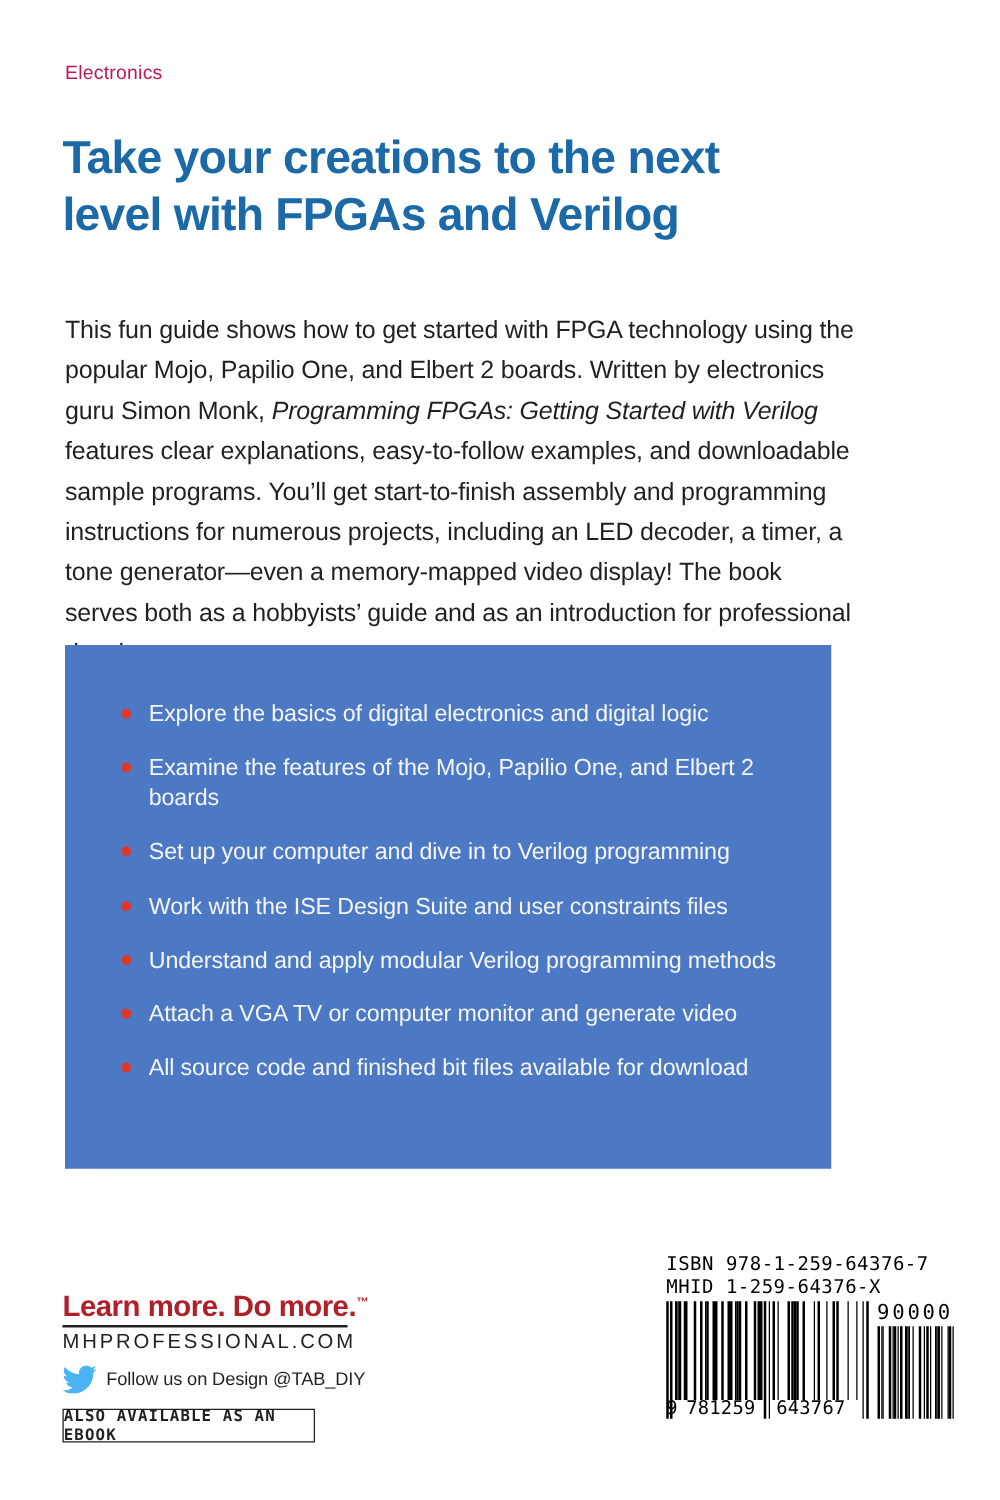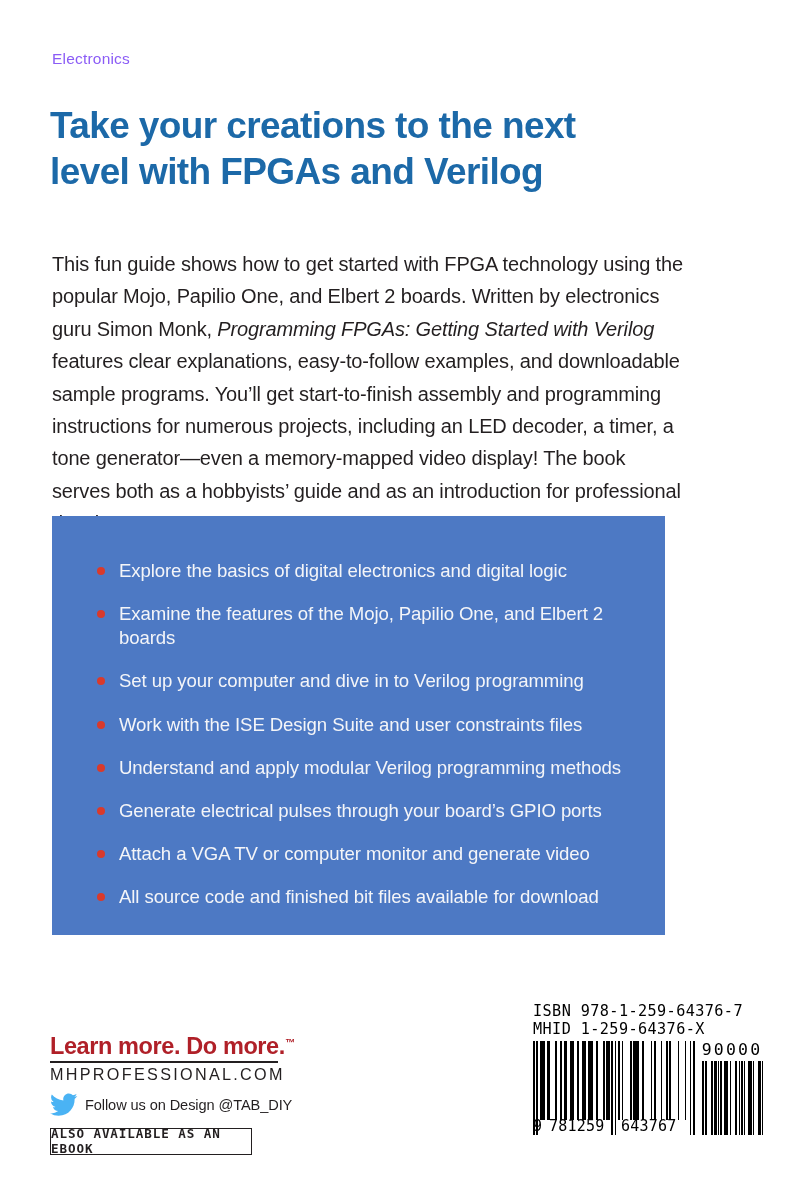--- a/index.html
+++ b/index.html
@@ -23,21 +23,21 @@
     background: #ffffff;
   }
 
   
   .category {
     position: absolute;
     left: 52px;
     top: 50px;
     font-size: 15.5px;
     letter-spacing: 0.2px;
-    color: #8b5cf6;
+    color: #be185d;
     font-family: "Liberation Sans", sans-serif;
   }
 
   
   .headline {
     position: absolute;
     left: 50px;
     top: 103px;
     width: 660px;
     font-size: 37px;
@@ -263,21 +263,20 @@
       <li class="feature-item">
         <span class="dot"></span>
         <span>Work with the ISE Design Suite and user constraints files</span>
       </li>
       <li class="feature-item">
         <span class="dot"></span>
         <span>Understand and apply modular Verilog programming methods</span>
       </li>
       <li class="feature-item">
         <span class="dot"></span>
-        <span>Generate electrical pulses through your board’s GPIO ports</span>
       </li>
       <li class="feature-item">
         <span class="dot"></span>
         <span>Attach a VGA TV or computer monitor and generate video</span>
       </li>
       <li class="feature-item">
         <span class="dot"></span>
         <span>All source code and finished bit files available for download</span>
       </li>
     </ul>

